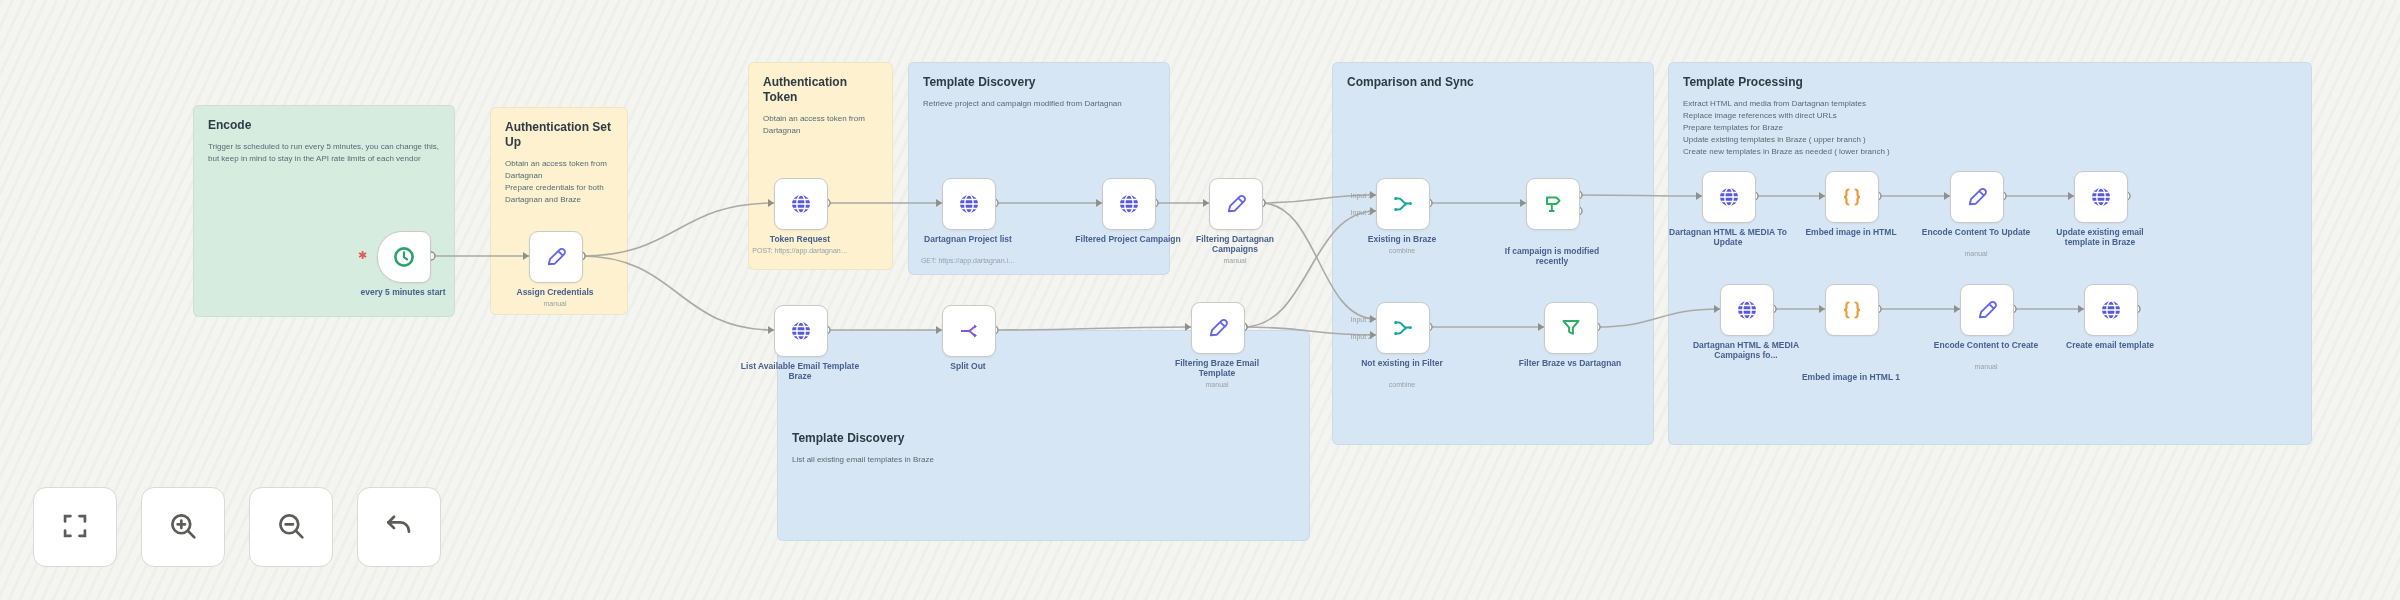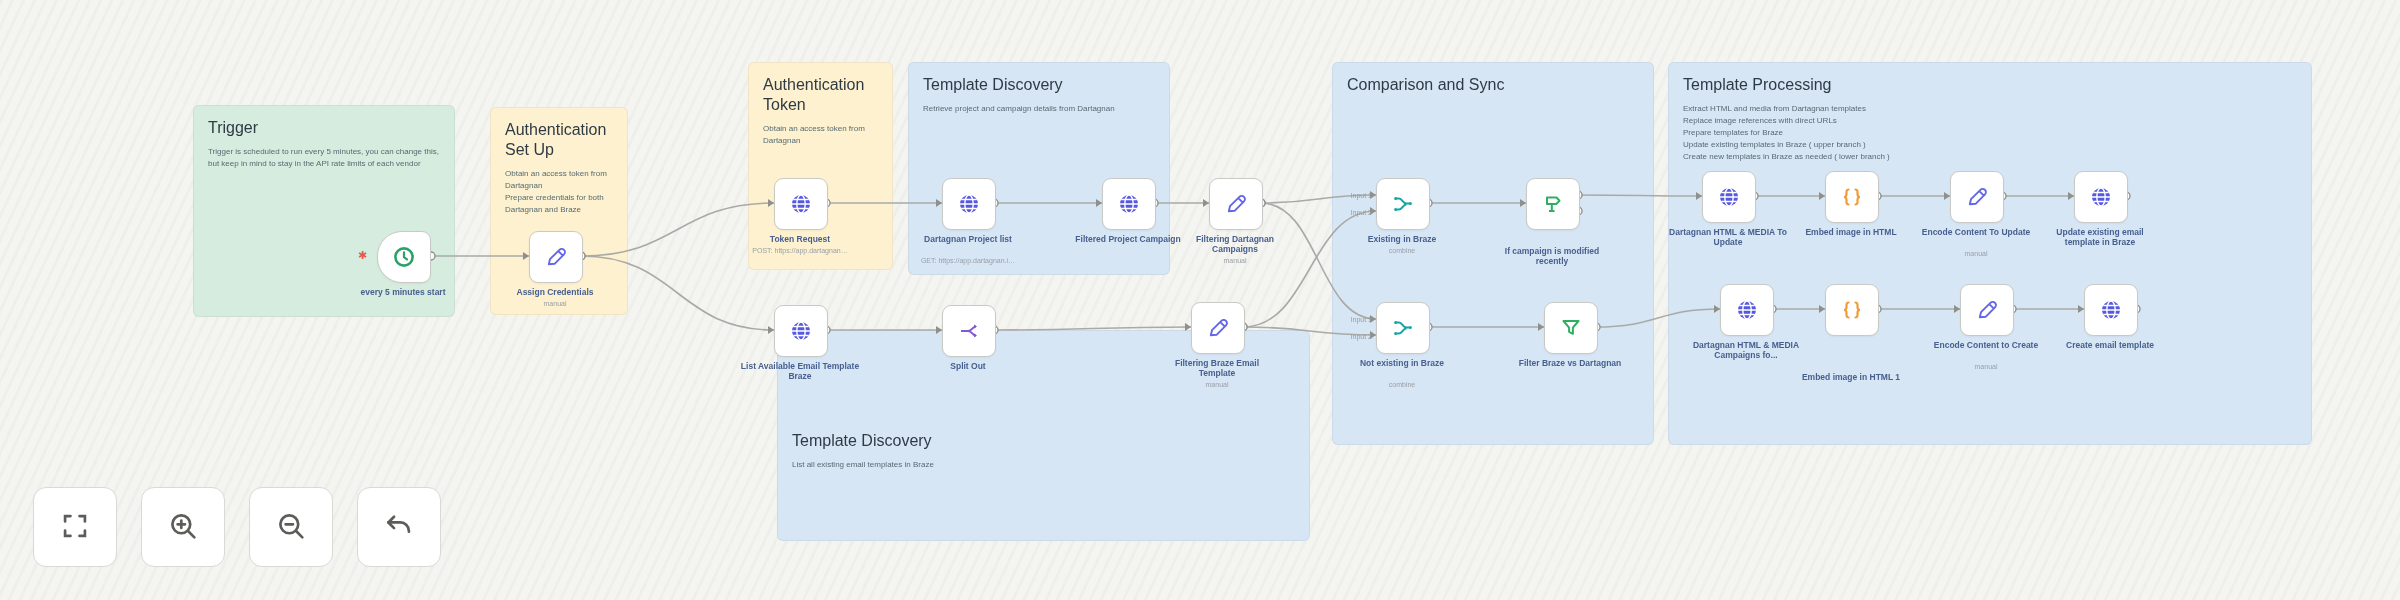--- a/index.html
+++ b/index.html
@@ -4,21 +4,21 @@
 <style>
   html,body{margin:0;padding:0;}
   body{width:2400px;height:600px;overflow:hidden;font-family:"Liberation Sans",sans-serif;}
   .canvas{position:relative;width:2400px;height:600px;
     background:#f4f4f1;
     background-image:repeating-linear-gradient(115deg,rgba(0,0,0,0.022) 0 3px,transparent 3px 10px);}
   .note{position:absolute;border-radius:6px;z-index:1;padding:12px 14px;box-sizing:border-box;border:1px solid rgba(0,0,0,0.05);}
   .note-green{background:#d6ecdf;}
   .note-yellow{background:#fdf1cf;}
   .note-blue{background:#d7e6f5;}
-  .note-title{font-size:16px;font-weight:normal;color:#2f3b44;line-height:1.25;margin-bottom:8px;}
+  .note-title{font-size:12px;font-weight:bold;color:#2f3b44;line-height:1.25;margin-bottom:8px;}
   .note-body{font-size:8px;color:#566b72;line-height:1.5;white-space:pre-line;}
   .edges{position:absolute;left:0;top:0;z-index:2;}
   .node{position:absolute;z-index:3;width:52px;height:50px;background:#fff;border:1.5px solid #c9cac6;
     border-radius:9px;box-shadow:0 1px 2px rgba(0,0,0,0.05);display:flex;align-items:center;justify-content:center;}
   .node.trigger{border-radius:25px 9px 9px 25px;}
   .node .icon{width:24px;height:24px;display:block;}
   .node .icon svg{width:100%;height:100%;display:block;}
   .node-label{position:absolute;z-index:3;width:120px;text-align:center;font-size:8.5px;font-weight:bold;
     color:#47608f;line-height:1.2;}
   .node-sub{position:absolute;z-index:3;width:120px;text-align:center;font-size:7px;color:#9aa0a6;line-height:1.2;}
@@ -99,35 +99,35 @@
       <circle cx="826" cy="330" r="4" fill="#fff" stroke="#8f8f8c" stroke-width="1.4"></circle>
       <path d="M994 330 C1092.5 330 1092.5 327 1191 327" fill="none" stroke="#a9aaa7" stroke-width="1.6"></path>
       <polygon points="1185,323 1191,327 1185,331" fill="#8f8f8c"></polygon>
       <circle cx="994" cy="330" r="4" fill="#fff" stroke="#8f8f8c" stroke-width="1.4"></circle>
       <circle cx="1578" cy="211" r="4" fill="#fff" stroke="#8f8f8c" stroke-width="1.4"></circle>
       <circle cx="2126" cy="196" r="4" fill="#fff" stroke="#8f8f8c" stroke-width="1.4"></circle>
       <circle cx="2136" cy="309" r="4" fill="#fff" stroke="#8f8f8c" stroke-width="1.4"></circle>
     </svg>
   <div id="notes-layer">
       <div class="note note-green" style="left: 193px; top: 105px; width: 262px; height: 212px;">
-        <div class="note-title">Trigger</div>
+        <div class="note-title">Encode</div>
         <div class="note-body">Trigger is scheduled to run every 5 minutes, you can change this, but keep in mind to stay in the API rate limits of each vendor</div>
       </div>
       <div class="note note-yellow" style="left: 490px; top: 107px; width: 138px; height: 208px;">
         <div class="note-title">Authentication Set Up</div>
         <div class="note-body">Obtain an access token from Dartagnan
 Prepare credentials for both Dartagnan and Braze</div>
       </div>
       <div class="note note-yellow" style="left: 748px; top: 62px; width: 145px; height: 208px;">
         <div class="note-title">Authentication Token</div>
         <div class="note-body">Obtain an access token from Dartagnan</div>
       </div>
       <div class="note note-blue" style="left: 908px; top: 62px; width: 262px; height: 213px;">
         <div class="note-title">Template Discovery</div>
-        <div class="note-body">Retrieve project and campaign details from Dartagnan</div>
+        <div class="note-body">Retrieve project and campaign modified from Dartagnan</div>
       </div>
       <div class="note note-blue" style="left: 1332px; top: 62px; width: 322px; height: 383px;">
         <div class="note-title">Comparison and Sync</div>
       </div>
       <div class="note note-blue" style="left: 1668px; top: 62px; width: 644px; height: 383px;">
         <div class="note-title">Template Processing</div>
         <div class="note-body">Extract HTML and media from Dartagnan templates
 Replace image references with direct URLs
 Prepare templates for Braze
 Update existing templates in Braze ( upper branch )
@@ -314,21 +314,21 @@
             <g fill="none" stroke="#16a5a3" stroke-width="2">
               <path d="M5 6.5h3c3.5 0 3.5 5 7.5 5H18.5"></path>
               <path d="M5 17.5h3c3.5 0 3.5-5 7.5-5"></path>
             </g>
             <circle cx="4.6" cy="6.5" r="1.5" fill="#16a5a3"></circle>
             <circle cx="4.6" cy="17.5" r="1.5" fill="#16a5a3"></circle>
             <circle cx="19.4" cy="11.5" r="1.5" fill="#16a5a3"></circle>
           </svg>
         </span>
       </div>
-      <div class="node-label" style="left: 1342px; top: 358px;">Not existing in Braze</div>
+      <div class="node-label" style="left: 1342px; top: 358px;">Not existing in Filter</div>
       <div class="node-sub" style="left: 1342px; top: 381px;">combine</div>
       <div class="node" style="left: 1544px; top: 302px;">
         <span class="icon">
           <svg viewBox="0 0 24 24">
             <path d="M4.5 5h15l-5.6 6.6v6.2l-3.8-2v-4.2z" fill="none" stroke="#2fae63" stroke-width="2" stroke-linejoin="round"></path>
           </svg>
         </span>
       </div>
       <div class="node-label" style="left: 1510px; top: 358px;">Filter Braze vs Dartagnan</div>
       <div class="node" style="left: 1720px; top: 284px;">

